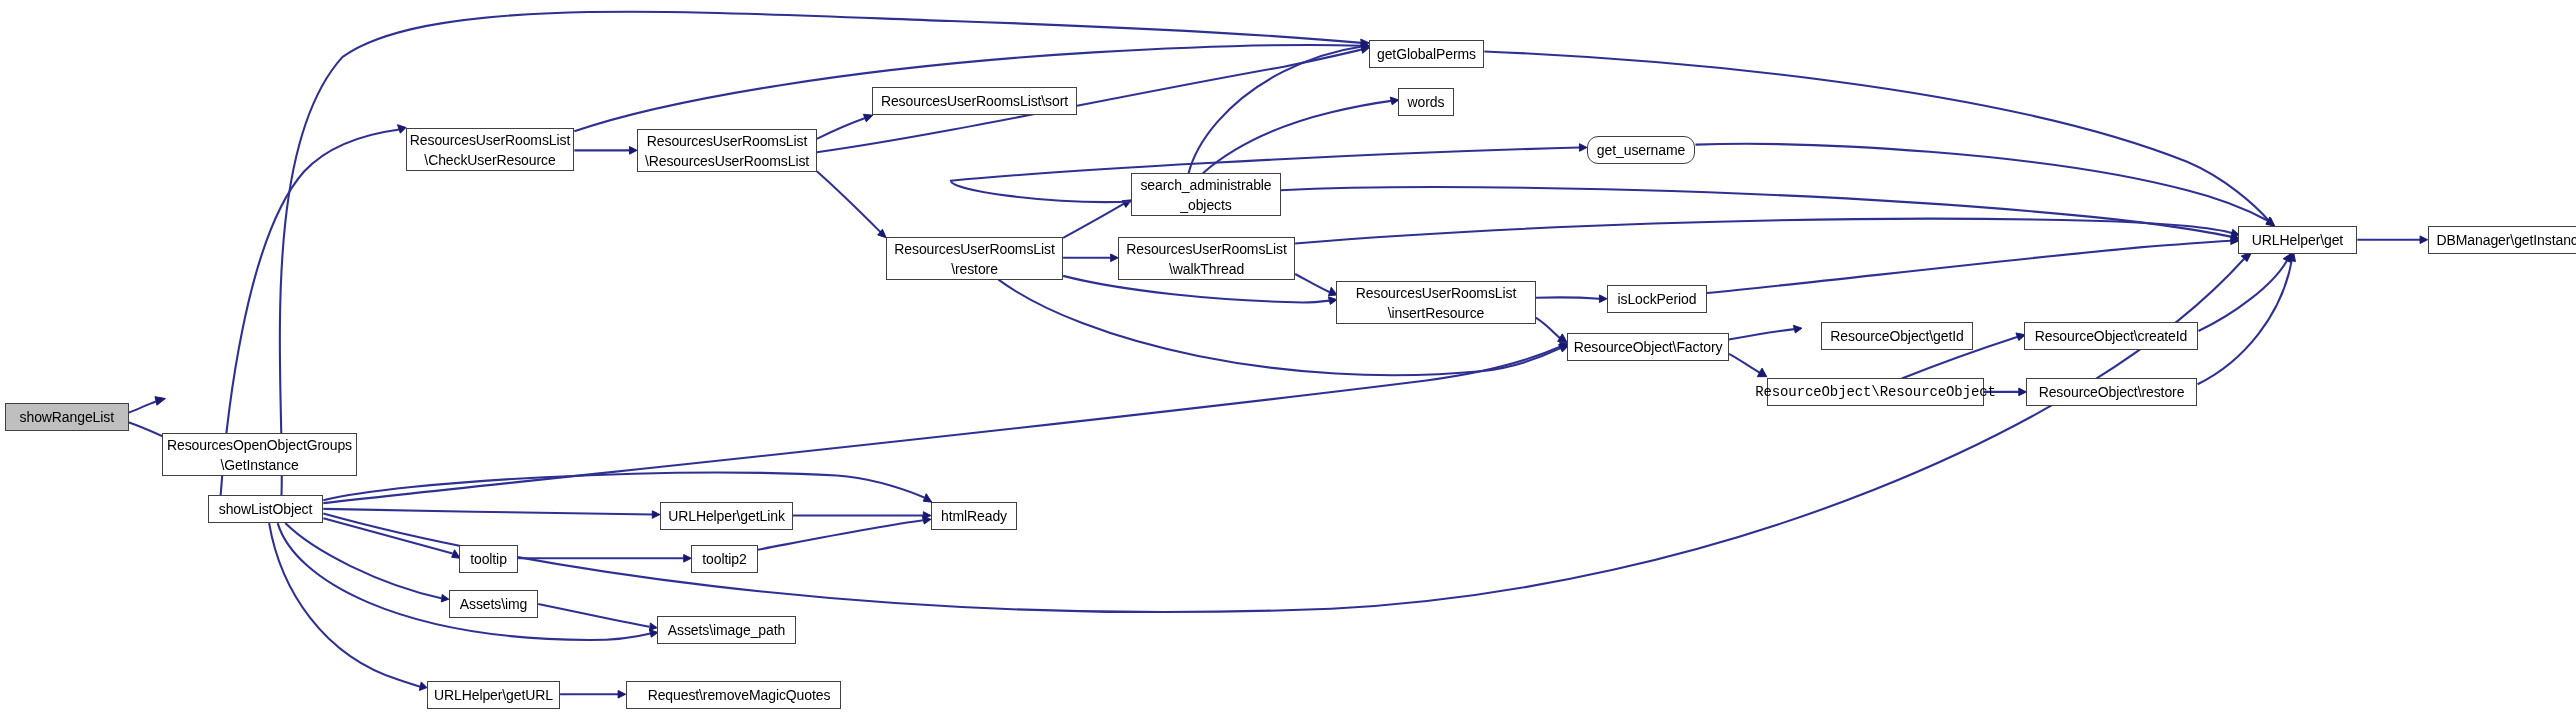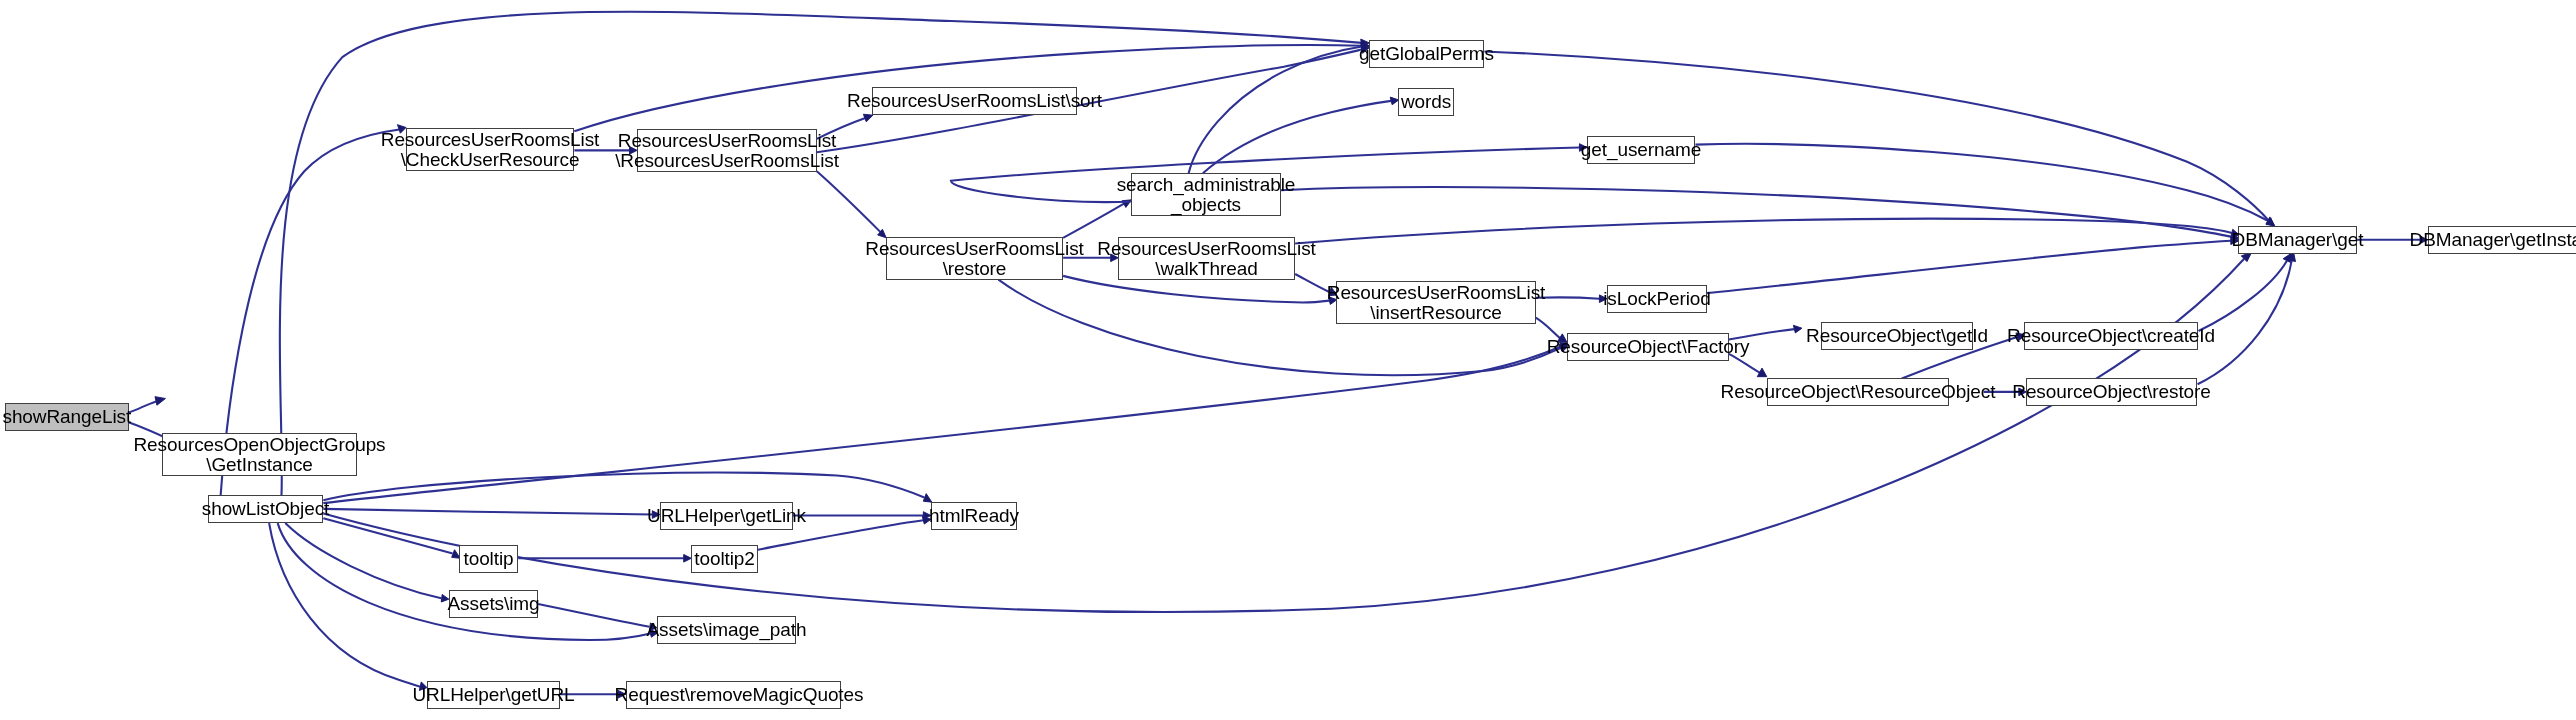--- a/index.html
+++ b/index.html
@@ -17,21 +17,21 @@
   .node{
     position:absolute;
     box-sizing:border-box;
     border:1.5px solid #404040;
     background:#ffffff;
     color:#000000;
     display:flex;
     align-items:center;
     justify-content:center;
     text-align:center;
-    font-size:19px;
+    font-size:14px;
     line-height:20px;
     letter-spacing:-0.1px;
     white-space:pre;
     font-family:"Liberation Sans", sans-serif;
   }
   .node.root{
     background:#bfbfbf;
     border-color:#404040;
   }
 </style>
@@ -186,30 +186,30 @@
 \ResourcesUserRoomsList</div>
       <div class="node" style="left: 872px; top: 87px; width: 205px; height: 27.6px;">ResourcesUserRoomsList\sort</div>
       <div class="node" style="left: 886px; top: 237px; width: 177px; height: 43px;">ResourcesUserRoomsList
 \restore</div>
       <div class="node" style="left: 1118px; top: 237px; width: 177px; height: 43px;">ResourcesUserRoomsList
 \walkThread</div>
       <div class="node" style="left: 1131px; top: 173px; width: 150px; height: 43px;">search_administrable
 _objects</div>
       <div class="node" style="left: 1369px; top: 40px; width: 115px; height: 27.6px;">getGlobalPerms</div>
       <div class="node" style="left: 1398px; top: 88px; width: 56px; height: 27.6px;">words</div>
-      <div class="node" style="left: 1587px; top: 136px; width: 108px; height: 27.6px;">get_username</div>
+      <div class="node" style="left: 1587px; top: 136px; width: 108px; height: 27.6px; border-radius: 11px;">get_username</div>
       <div class="node" style="left: 1336px; top: 281px; width: 200px; height: 43px;">ResourcesUserRoomsList
 \insertResource</div>
       <div class="node" style="left: 1607px; top: 285px; width: 100px; height: 27.6px;">isLockPeriod</div>
       <div class="node" style="left: 1567px; top: 333px; width: 162px; height: 27.6px;">ResourceObject\Factory</div>
       <div class="node" style="left: 1802px; top: 322px; width: 152px; height: 27.6px; margin-left: 19px;">ResourceObject\getId</div>
-      <div class="node" style="left: 1767px; top: 378px; width: 182px; height: 27.6px;">ResourceObject\ResourceObject</div>
+      <div class="node" style="left: 1767px; top: 378px; width: 217px; height: 27.6px; font-family: Liberation Mono, monospace;">ResourceObject\ResourceObject</div>
       <div class="node" style="left: 2024px; top: 322px; width: 174px; height: 27.6px;">ResourceObject\createId</div>
       <div class="node" style="left: 2026px; top: 378px; width: 171px; height: 27.6px;">ResourceObject\restore</div>
-      <div class="node" style="left: 2238px; top: 226px; width: 119px; height: 27.6px;">DBManager\get</div>
+      <div class="node" style="left: 2238px; top: 226px; width: 119px; height: 27.6px;">URLHelper\get</div>
       <div class="node" style="left: 2428px; top: 226px; width: 166px; height: 27.6px;">DBManager\getInstance</div>
       <div class="node" style="left: 660px; top: 502px; width: 133px; height: 27.6px;">URLHelper\getLink</div>
       <div class="node" style="left: 931px; top: 502px; width: 86px; height: 27.6px;">htmlReady</div>
       <div class="node" style="left: 459px; top: 545px; width: 59px; height: 27.6px;">tooltip</div>
       <div class="node" style="left: 691px; top: 545px; width: 67px; height: 27.6px;">tooltip2</div>
       <div class="node" style="left: 449px; top: 590px; width: 89px; height: 27.6px; text-align: center;">Assets\img</div>
       <div class="node" style="left: 657px; top: 616px; width: 139px; height: 27.6px;">Assets\image_path</div>
       <div class="node" style="left: 427px; top: 681px; width: 133px; height: 27.6px;">URLHelper\getURL</div>
       <div class="node" style="left: 626px; top: 681px; width: 215px; height: 27.6px; padding-left: 11px;">Request\removeMagicQuotes</div>
     </div>

